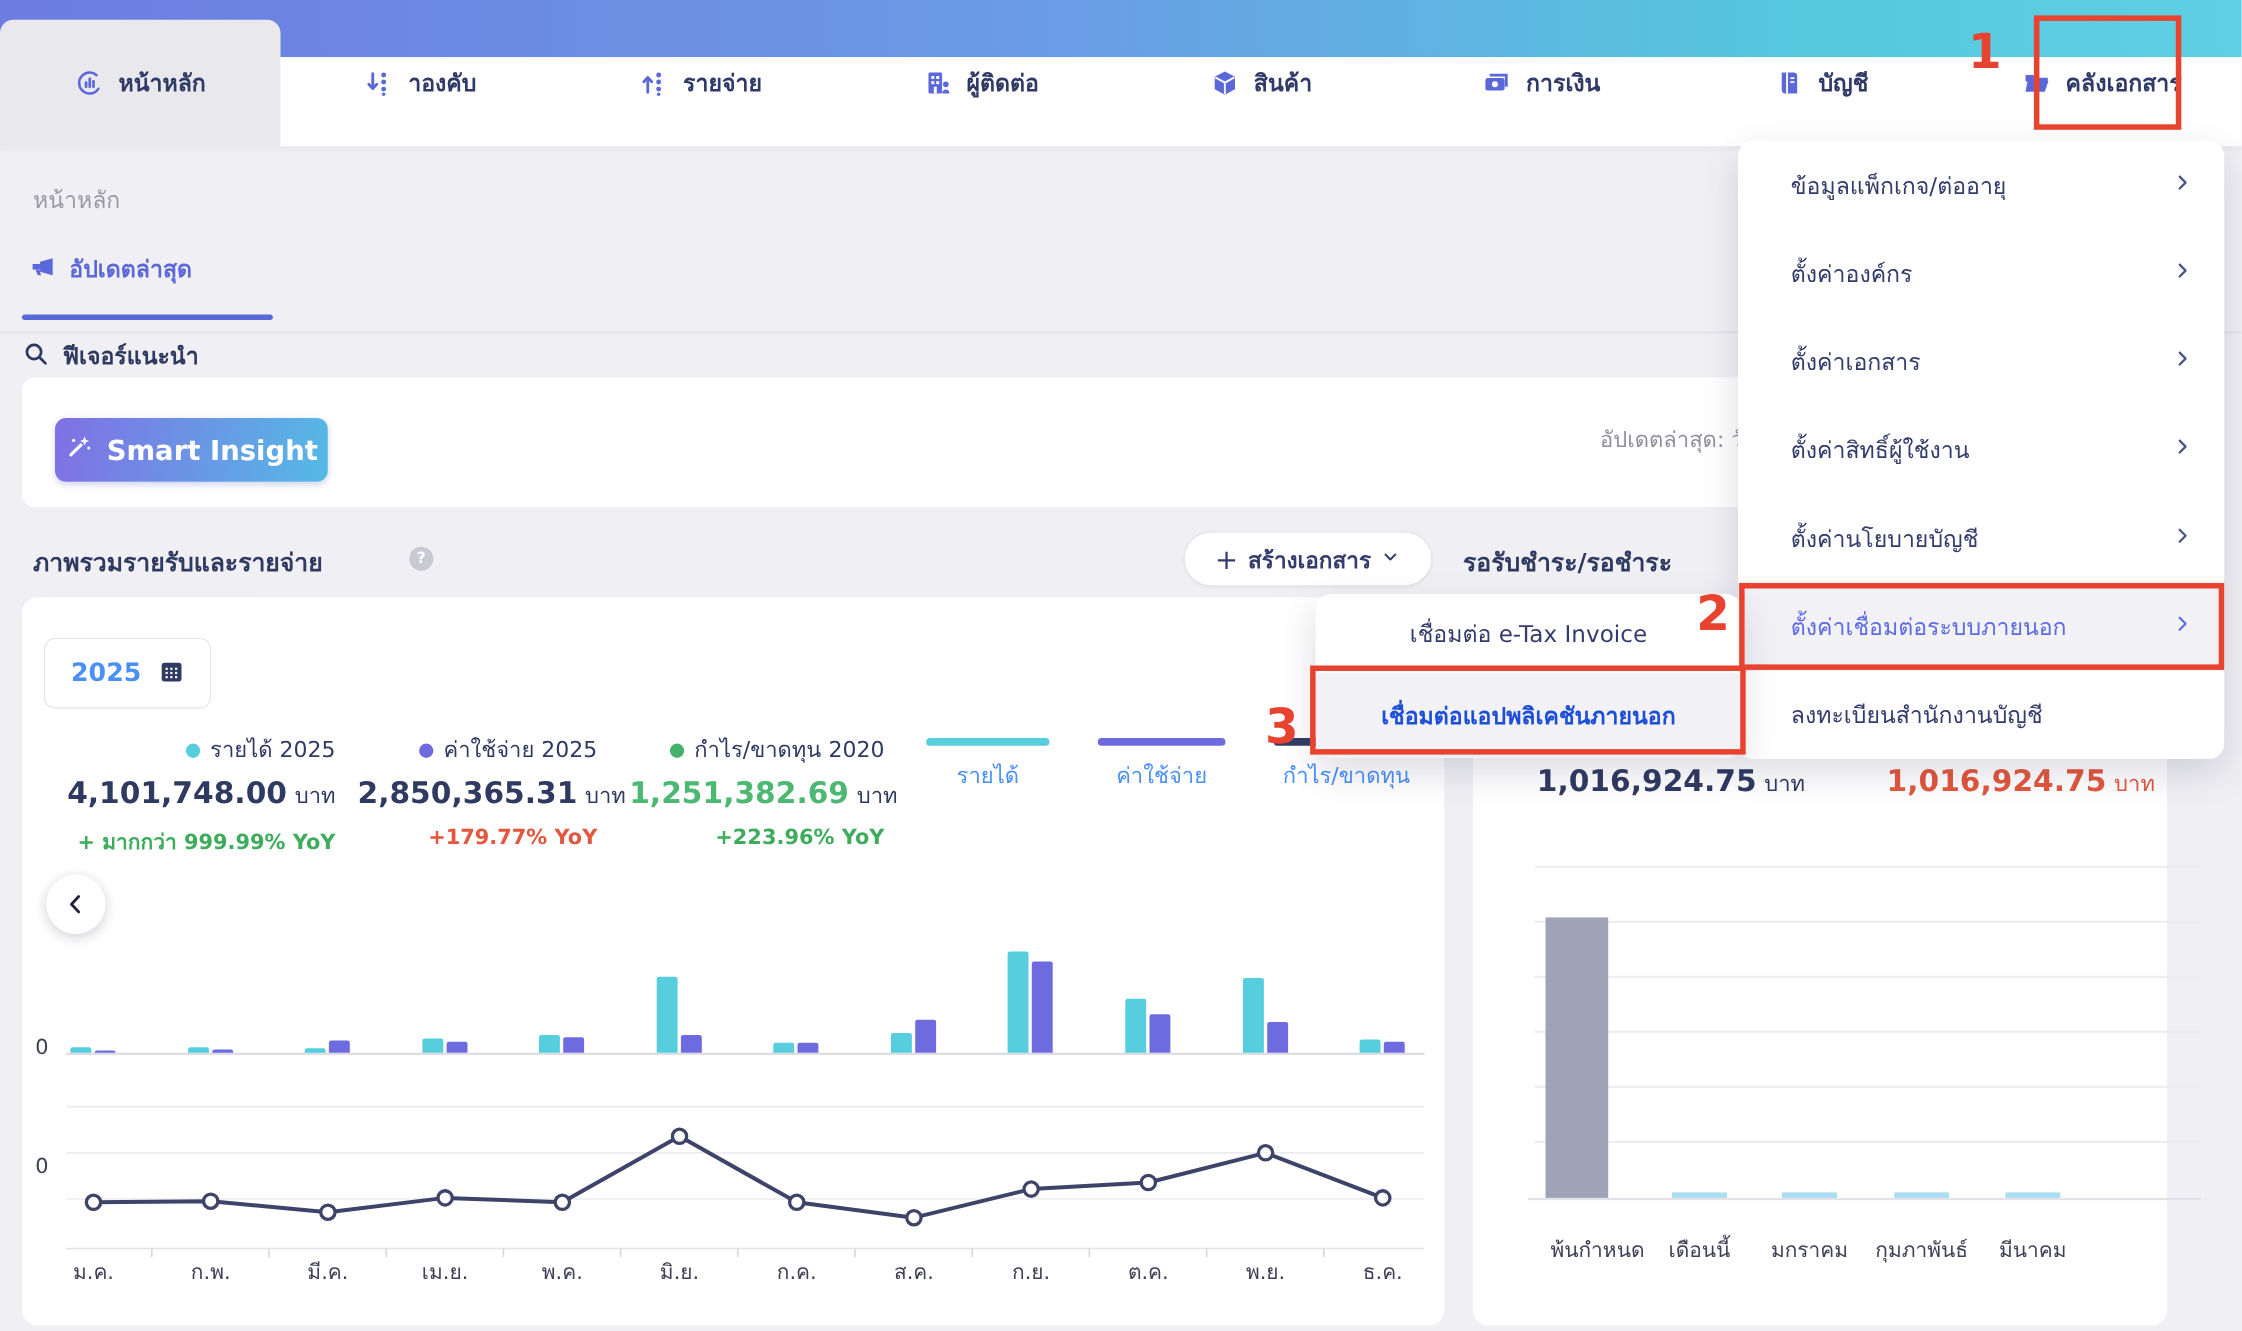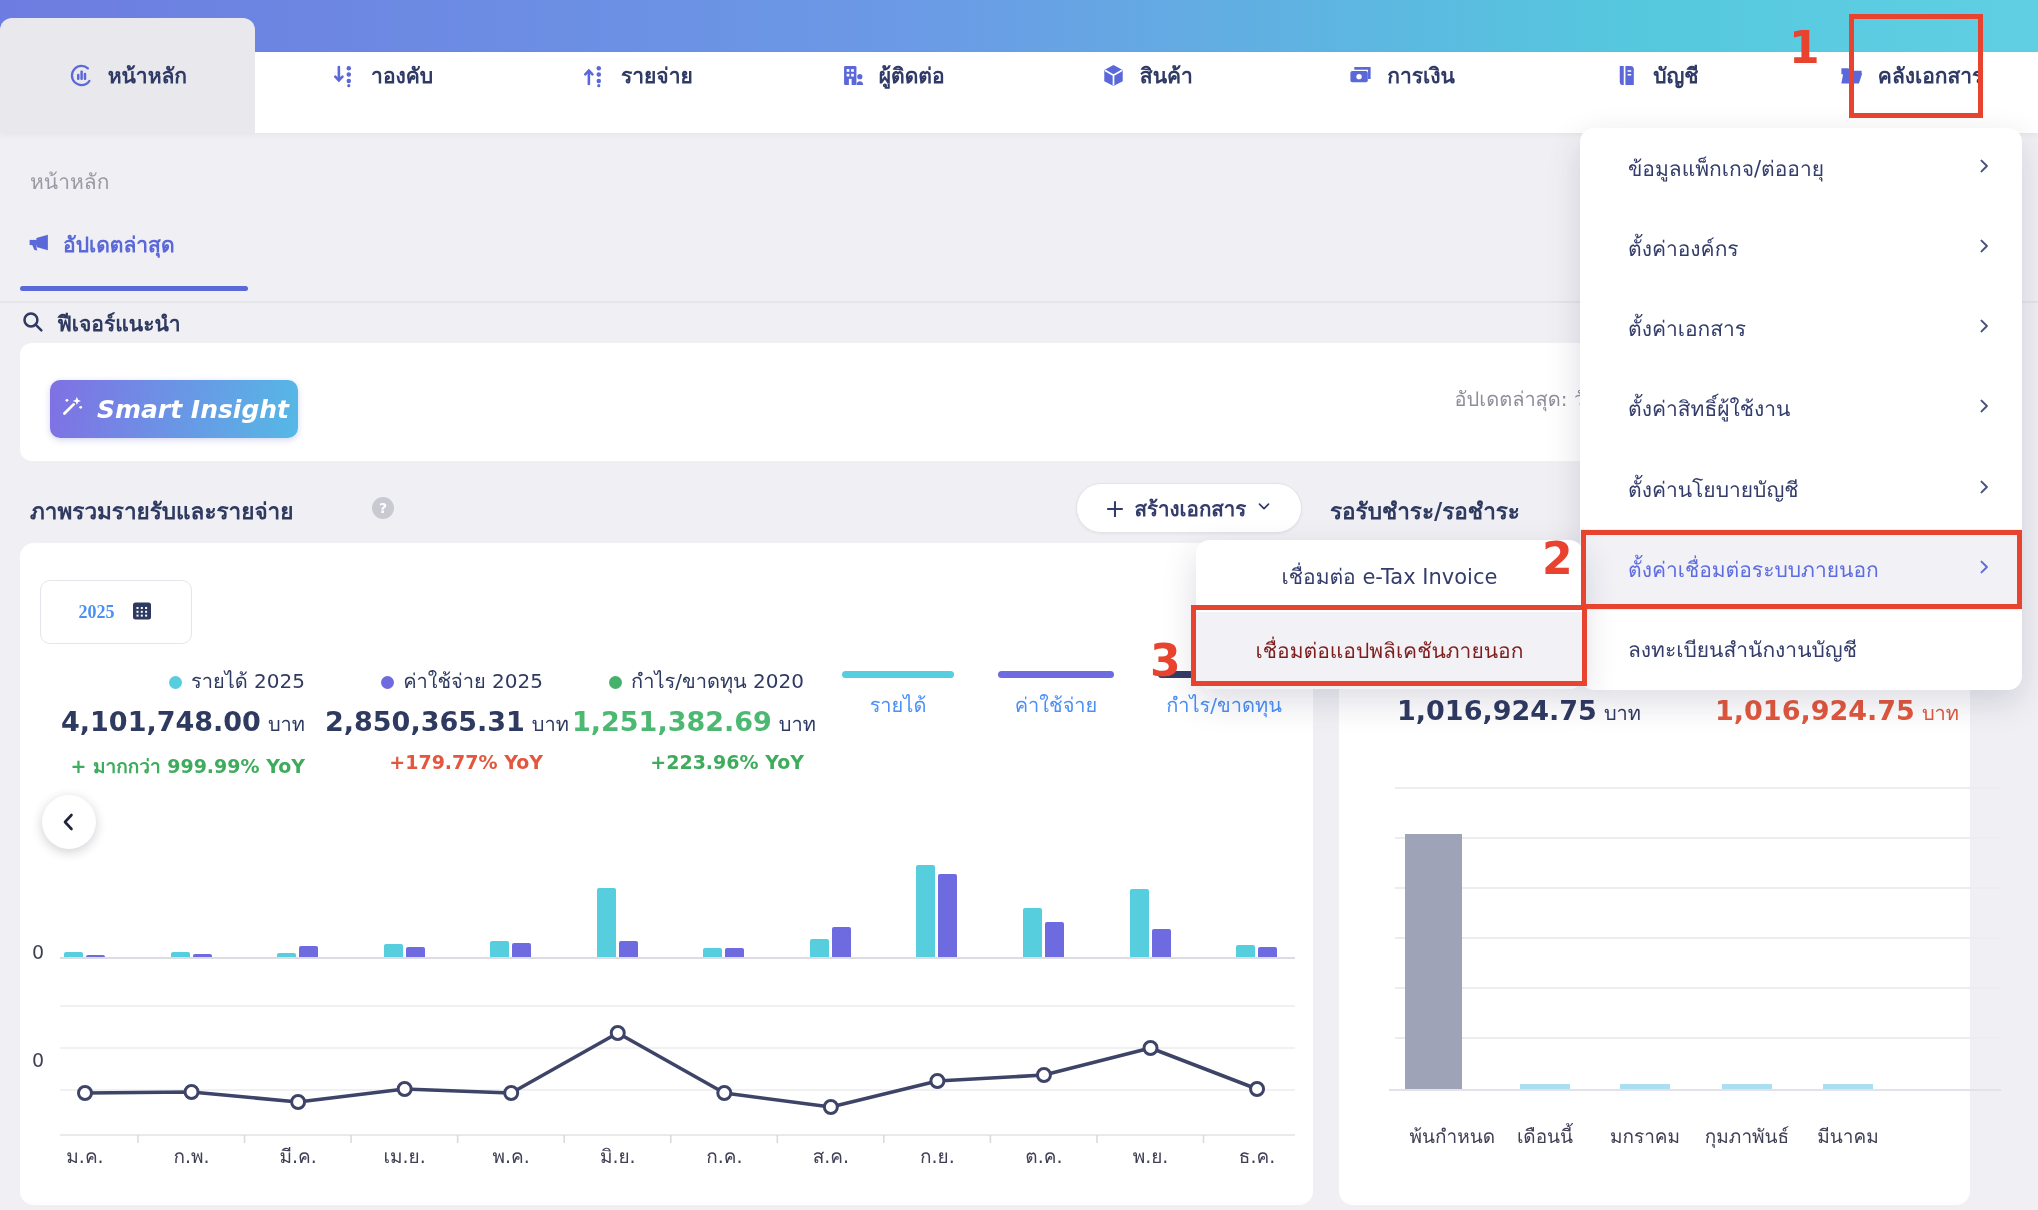--- a/index.html
+++ b/index.html
@@ -24,21 +24,21 @@
   .tab { display:flex; align-items:center; gap:12px; font-size:21px; font-weight:700; cursor:pointer; }
   .tab.active { color:#5a68d8; }
   .tab.idle { color:#2f3a61; }
   .tab-underline { position:absolute; left:20px; top:286px; width:228px; height:5px; background:#5a68d8; border-radius:3px; }
   .tabs-divider { position:absolute; left:0; top:301px; width:2038px; height:2px; background:#e5e5ea; }
 
   
   .si-card { position:absolute; left:20px; top:343px; width:1998px; height:118px; background:#fff; border-radius:12px; }
   .si-btn { position:absolute; left:30px; top:37px; width:248px; height:58px; border-radius:10px;
     background:linear-gradient(100deg,#8070e4 0%,#55b9e6 100%); color:#fff; display:flex; align-items:center;
-    justify-content:center; gap:12px; font-size:25px; font-weight:700; font-style:italic; cursor:pointer;
+    justify-content:center; gap:12px; font-size:25px; font-weight:700; cursor:pointer;
     box-shadow:0 2px 6px rgba(80,90,200,.25); }
   .si-updated { position:absolute; left:1160px; top:40px; width:432px; text-align:right; font-size:20px; color:#8f8f9c; }
 
   
   .ov-title { position:absolute; left:30px; top:493px; font-size:22.5px; font-weight:700; color:#2f3a61; }
   .qicon { display:inline-block; width:22px; height:22px; border-radius:50%; background:#c9c9d2; color:#fff;
     font-size:14px; font-weight:700; text-align:center; line-height:22px; vertical-align:2px; }
   .q-ov { position:absolute; left:372px; top:497px; }
   .q-pending { position:absolute; left:1598px; top:497px; z-index:5; }
   .create-btn { position:absolute; left:1076px; top:483px; width:226px; height:50px; background:#fff;
@@ -47,21 +47,21 @@
   .plus-glyph { font-size:25px; font-weight:400; color:#333c6b; line-height:1; }
   .pending-title { position:absolute; left:1330px; top:493px; font-size:22.5px; font-weight:700; color:#2f3a61; }
 
   
   .main-card { position:absolute; left:20px; top:543px; width:1293px; height:662px; background:#fff; border-radius:14px; }
   .right-card { position:absolute; left:1339px; top:543px; width:631px; height:662px; background:#fff; border-radius:14px; }
 
   
   .yearbox { position:absolute; left:20px; top:37px; width:152px; height:64px; border:1.5px solid #e5e5ec;
     border-radius:10px; display:flex; align-items:center; justify-content:center; gap:15px; cursor:pointer; }
-  .yearbox .yr { font-size:18px; font-weight:600; color:#4a90f7;font-family:Liberation Serif, serif; }
+  .yearbox .yr { font-size:23px; font-weight:600; color:#4a90f7; }
   .sumcol { position:absolute; top:122px; text-align:right; }
   .sumcol .leg { font-size:20px; color:#2f3a61; white-space:nowrap; }
   .dot { display:inline-block; width:13px; height:13px; border-radius:50%; margin-right:9px; vertical-align:-1px; }
   .sumcol .val { margin-top:9px; white-space:nowrap; }
   .sumcol .val b { font-size:27px; font-weight:700; }
   .sumcol .val span.unit { font-size:20px; color:#2f3a61; margin-left:7px; }
   .sumcol .yoy { margin-top:11px; font-size:19px; font-weight:700; white-space:nowrap; }
   .toggles { position:absolute; left:822px; top:128px; display:flex; gap:44px; }
   .toggle { text-align:center; cursor:pointer; }
   .toggle .tline { height:7px; border-radius:4px; }
@@ -84,21 +84,21 @@
 
   
   .dropdown { position:absolute; left:1580px; top:128px; width:442px; height:562px; background:#fff;
     border-radius:14px; box-shadow:0 12px 34px rgba(40,40,80,.16); z-index:60; display:flex; flex-direction:column; overflow:hidden; }
   .dd-item { flex:1; display:flex; align-items:center; justify-content:space-between; padding:0 28px 0 48px;
     font-size:21px; color:#333c6b; cursor:pointer; }
   .dd-item.hl { background:#f1f1f6; color:#5d6ce0; }
   .submenu { position:absolute; left:1196px; top:540px; width:387px; height:149px; background:#fff;
     border-radius:14px; box-shadow:0 12px 34px rgba(40,40,80,.16); z-index:70; overflow:hidden; }
   .sm-item { height:72px; display:flex; align-items:center; justify-content:center; font-size:21px; color:#333c6b; cursor:pointer; }
-  .sm-item.hl { height:77px; background:#f1f1f6; color:#7f1d1d; }
+  .sm-item.hl { height:77px; background:#f1f1f6; color:#1d4ed8;font-weight:bold; }
 
   
   .redbox { position:absolute; border:5px solid #e8432e; z-index:100; pointer-events:none; }
   .rednum { position:absolute; color:#e8432e; font-size:44px; font-weight:700; z-index:100; pointer-events:none; }
 </style>
 </head>
 <body>
 
 <div id="stage">
 

